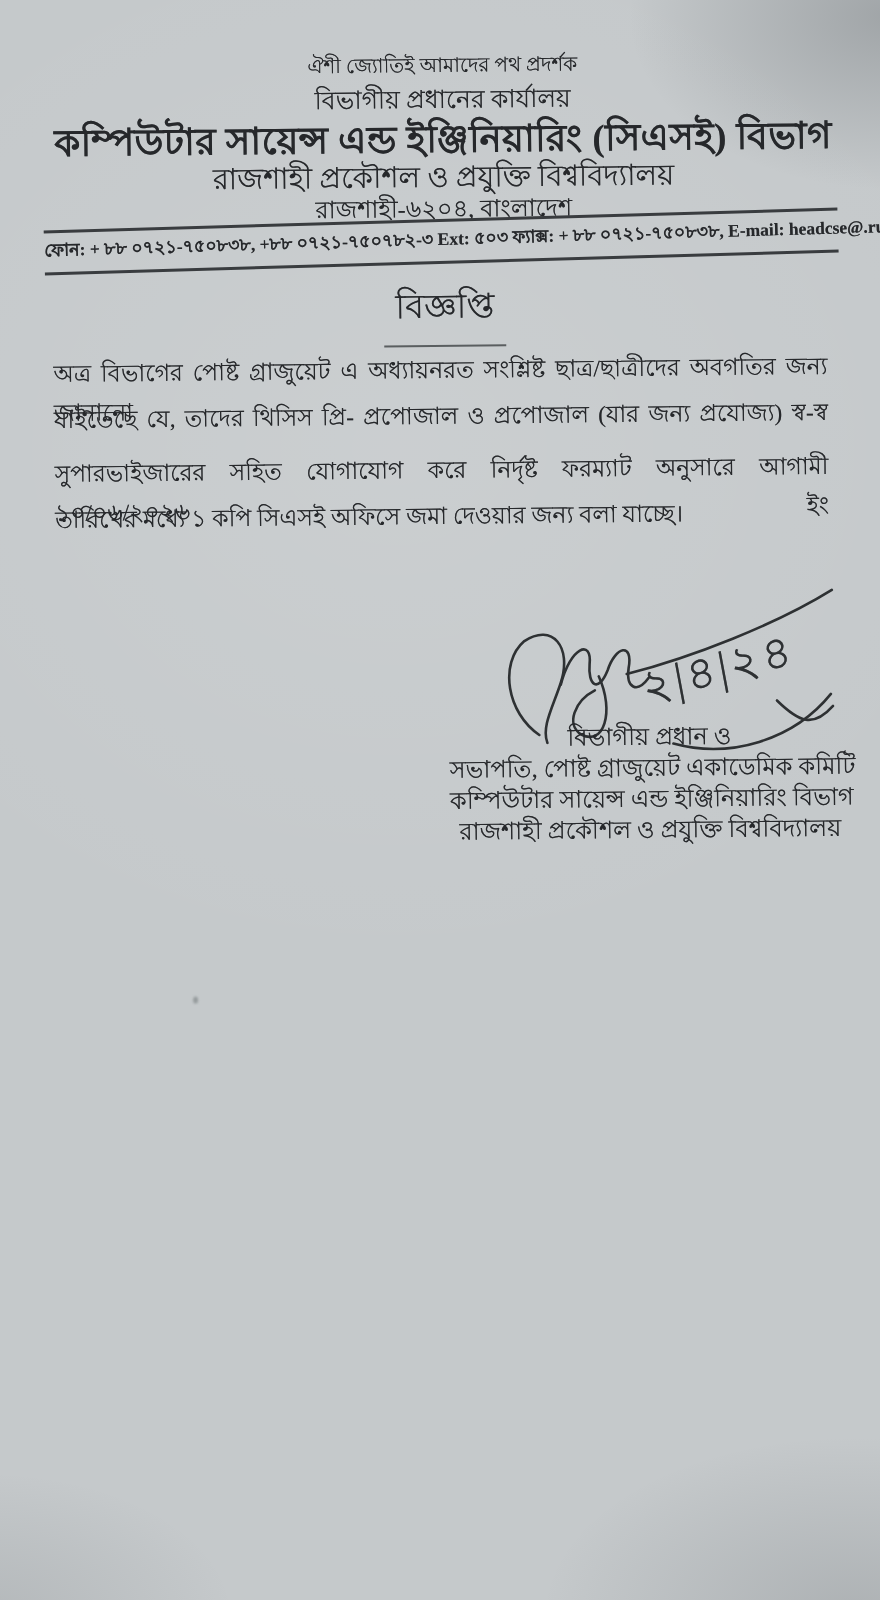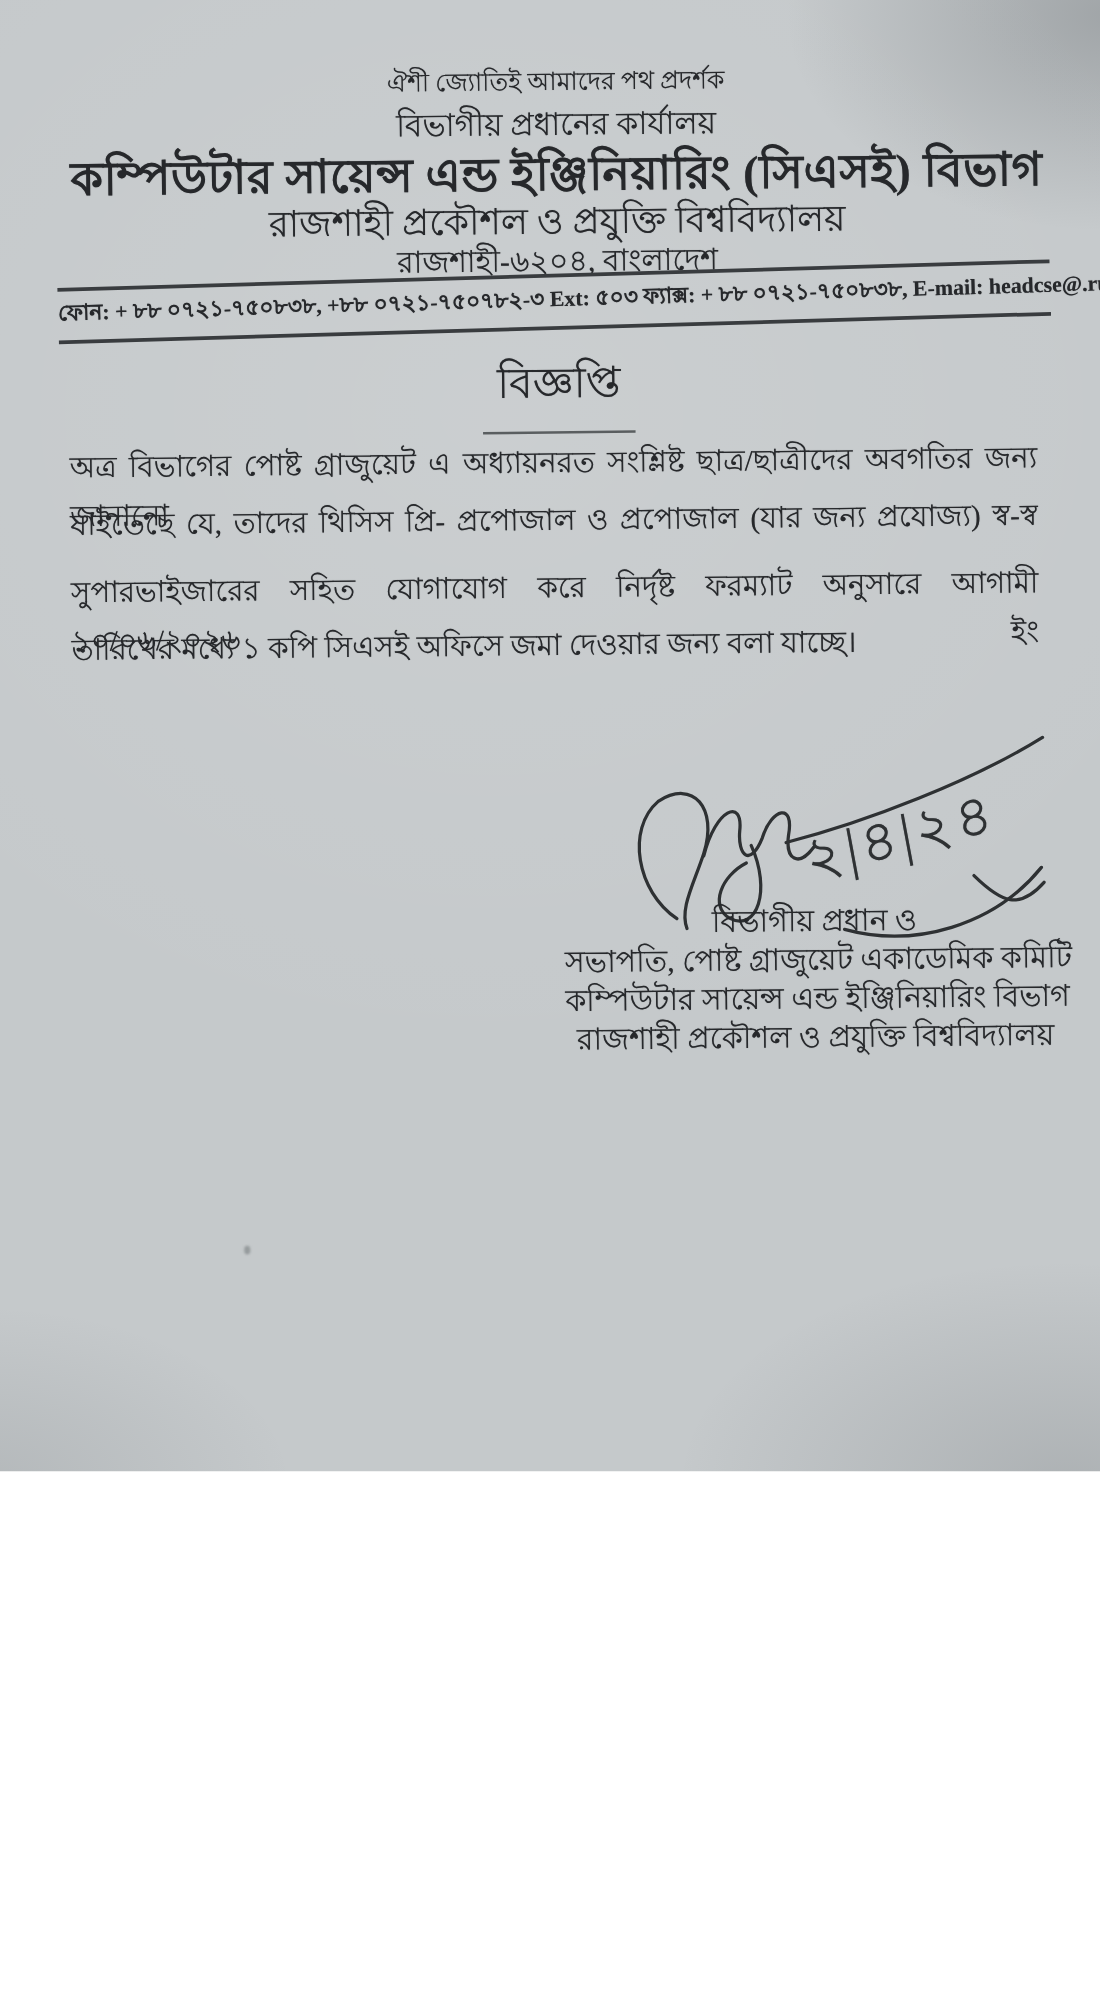--- a/index.html
+++ b/index.html
@@ -1,21 +1,21 @@
 <!DOCTYPE html>
 <html lang="bn"><head>
 <meta charset="utf-8">
 <style>
   html, body { margin: 0; padding: 0; }
   body {
     width: 880px; height: 1600px; overflow: hidden;
     font-family: "Liberation Serif", "DejaVu Serif", serif;
   }
   .paper {
-    position: relative; width: 880px; height: 1177px;
+    position: relative; width: 880px; height: 1600px;
     background-color: #c5c9cb;
     background-image:
       radial-gradient(420px 280px at 101% 1%, rgba(55,61,66,0.26), rgba(55,61,66,0) 62%),
       radial-gradient(520px 300px at 97% 101%, rgba(55,61,66,0.17), rgba(55,61,66,0) 60%),
       radial-gradient(420px 240px at -2% 101%, rgba(55,61,66,0.12), rgba(55,61,66,0) 60%),
       radial-gradient(900px 760px at 45% 28%, rgba(255,255,255,0.10), rgba(255,255,255,0) 70%);
     color: #26282b;
   }
   .doc {
     position: absolute; inset: 0;

